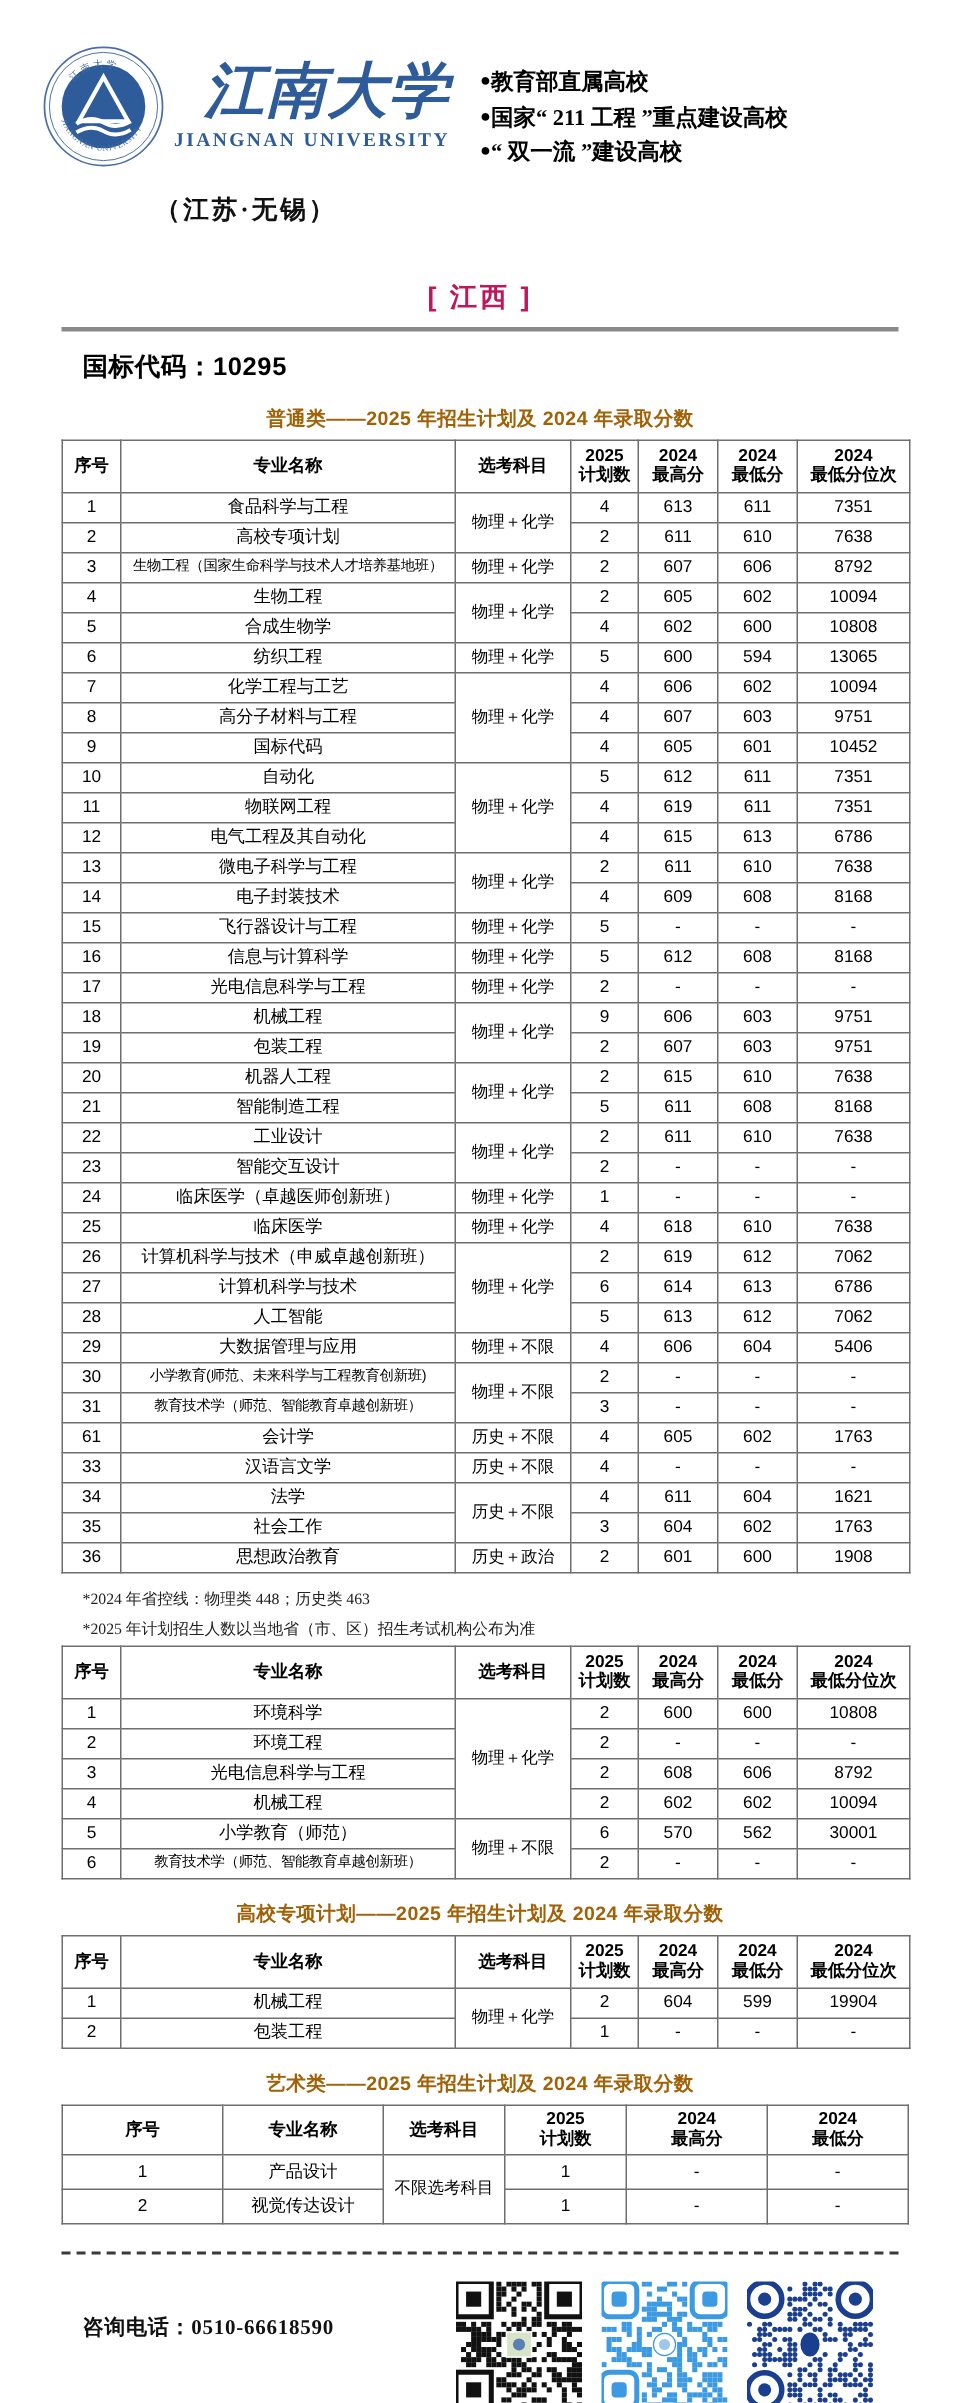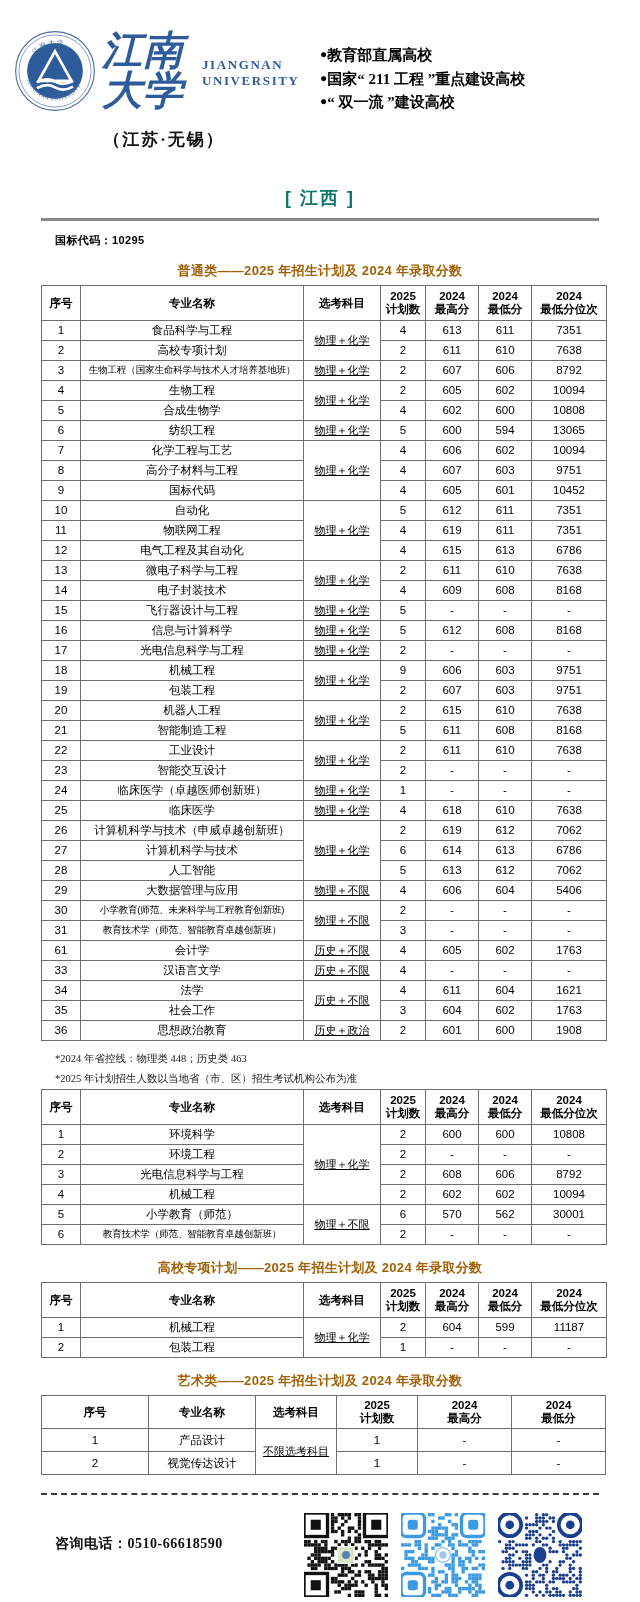--- a/index.html
+++ b/index.html
@@ -12,21 +12,21 @@
     overflow:hidden;
     position:relative;
   }
   .page{width:640px;height:1602px;position:relative;}
 
   
   .header{display:flex;align-items:flex-start;padding:30px 0 0 0;height:140px;position:relative;}
   .logo-block{width:300px;display:flex;flex-direction:column;align-items:center;padding-left:14px;}
   .logo-row{display:flex;align-items:center;gap:6px;}
   .seal{width:82px;height:82px;flex:0 0 82px;}
-  .wordmark{display:flex;flex-direction:row;align-items:center;}
+  .wordmark{display:flex;flex-direction:column;align-items:flex-end;}
   .cn-name{
     font-family:"Liberation Serif","DejaVu Serif",serif;
     font-size:40px;font-weight:bold;font-style:italic;color:#2e5c9a;
     line-height:1;letter-spacing:1px;
   }
   .en-name{
     font-family:"Liberation Serif","DejaVu Serif",serif;
     font-size:13px;font-weight:bold;color:#2e5c9a;letter-spacing:1.6px;margin-top:4px;
   }
   .city{
@@ -35,28 +35,28 @@
   }
   .bullets{padding-top:14px;padding-left:6px;}
   .bullet{
     font-family:"Liberation Serif","DejaVu Serif",serif;
     font-size:15px;font-weight:bold;line-height:1.58;color:#000;white-space:nowrap;
   }
   .dot{font-size:12px;vertical-align:2px;}
 
   
   .province{
-    text-align:center;font-size:18px;font-weight:bold;color:#0f766e;
+    text-align:center;font-size:18px;font-weight:bold;color:#be185d;
     letter-spacing:2px;margin-top:16px;
   }
   .rule{
     height:3px;background:#8a8a8a;margin:8px 41px 0 41px;
   }
   .code{
-    font-size:11px;font-weight:bold;margin:12px 0 0 55px;letter-spacing:.4px;
+    font-size:17px;font-weight:bold;margin:12px 0 0 55px;letter-spacing:.4px;
   }
 
   
   .sec-title{
     text-align:center;font-size:13px;font-weight:bold;color:#a16207;
     margin:14px 0 5px 0;letter-spacing:.3px;
   }
 
   
   .tbl-wrap{padding:0 41px;}
@@ -76,21 +76,21 @@
   table.grid thead th .l2{display:block;}
   .c-idx{width:38px;}
   .c-name{width:222px;}
   .c-sub{width:76px;}
   .c-num{width:44px;}
   .c-hi{width:52px;}
   .c-lo{width:52px;}
   .c-rank{width:74px;}
   td.name{font-size:11.5px;}
   td.name.small{font-size:9.6px;letter-spacing:-0.2px;}
-  td.sub{font-size:11px;text-decoration:underline;}
+  td.sub{font-size:11px;}
   td.v{font-size:11.5px;}
 
   
   table.art .a-idx{width:106px;}
   table.art .a-name{width:106px;}
   table.art .a-sub{width:80px;}
   table.art .a-num{width:80px;}
   table.art .a-hi{width:93px;}
   table.art .a-lo{width:93px;}
   table.art td,table.art th{height:22px;}
@@ -578,21 +578,21 @@
   </tr>
           </thead>
           <tbody>
             <tr>
               <td class="c-idx v">1</td>
               <td class="c-name name">机械工程</td>
               <td class="c-sub sub" rowspan="2">物理＋化学</td>
               <td class="c-num v">2</td>
               <td class="c-hi v">604</td>
               <td class="c-lo v">599</td>
-              <td class="c-rank v">11187</td>
+              <td class="c-rank v">19904</td>
             </tr>
             <tr>
               <td class="c-idx v">2</td>
               <td class="c-name name">包装工程</td>
               <td class="c-num v">1</td>
               <td class="c-hi v">-</td>
               <td class="c-lo v">-</td>
               <td class="c-rank v">-</td>
             </tr>
           </tbody>

